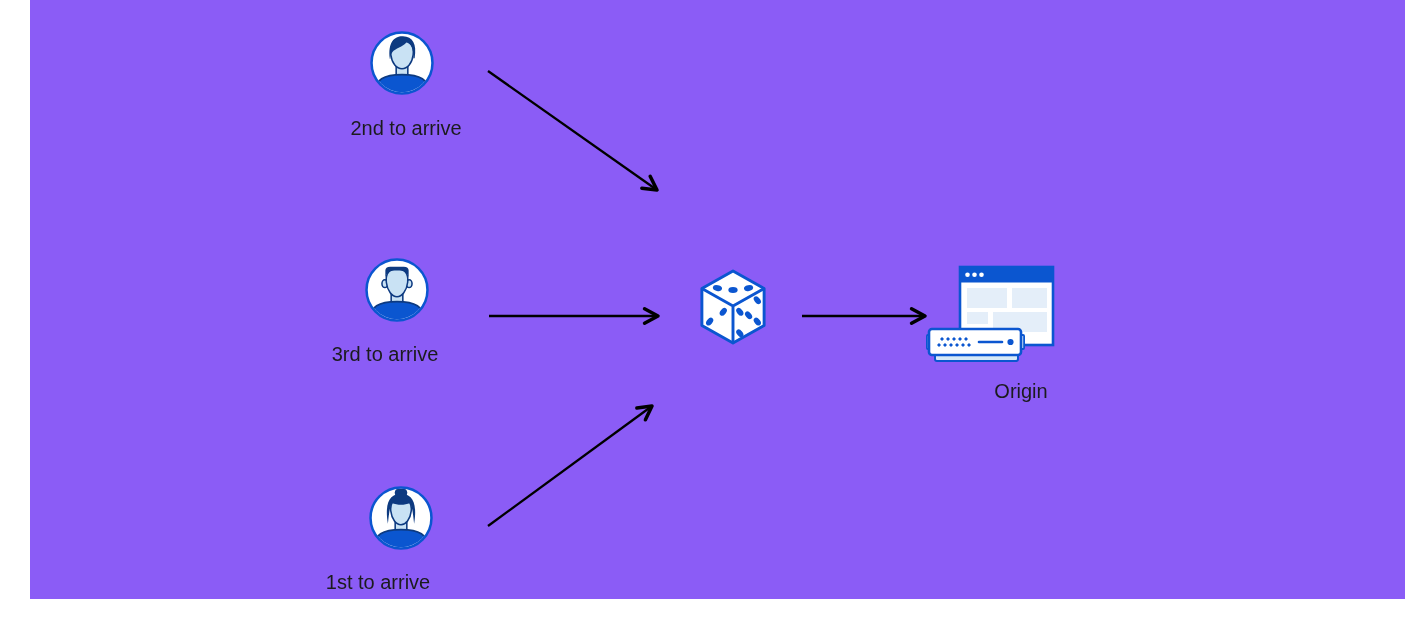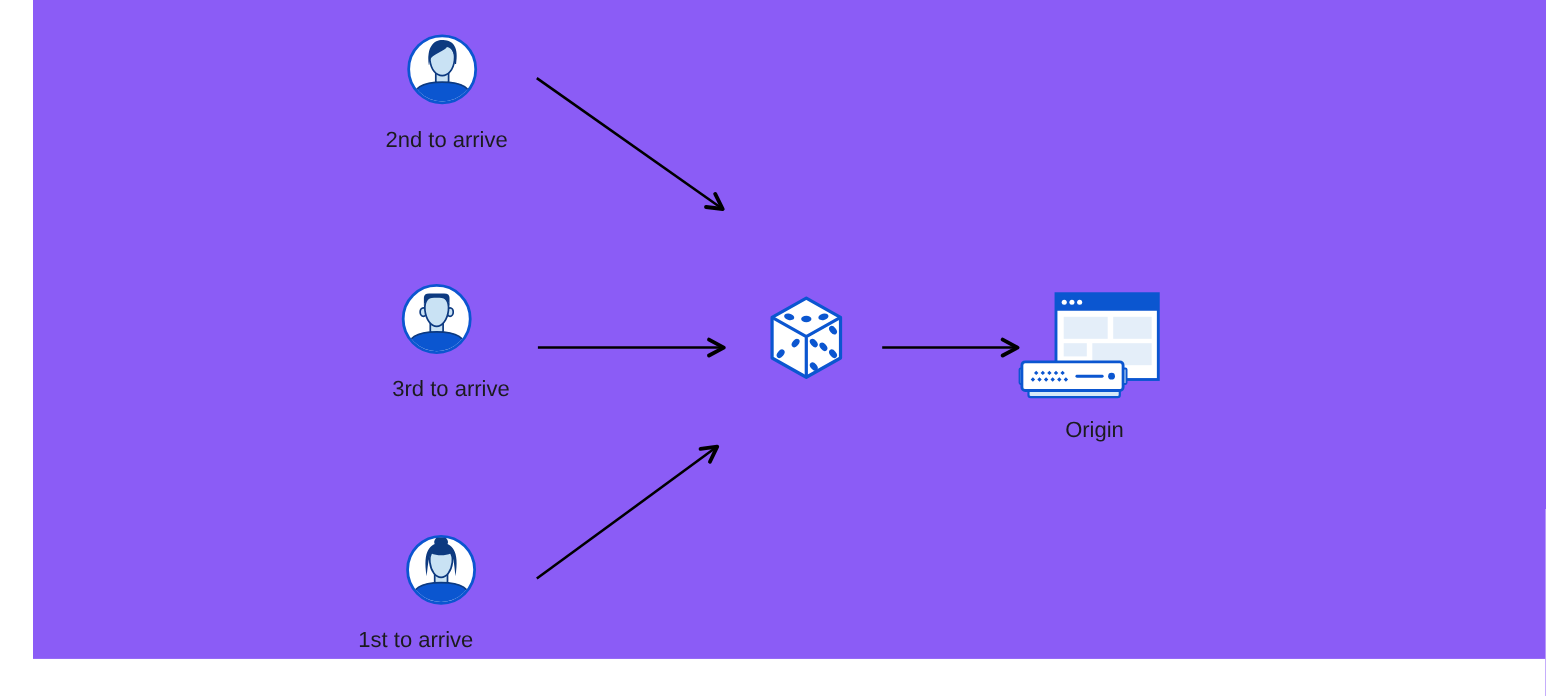--- a/index.html
+++ b/index.html
@@ -90,21 +90,21 @@
       <g clip-path="url(#clipA2)">
         <rect class="skin" x="28" y="28" width="12" height="19" rx="2"></rect>
         <path class="shirt" d="M4,68 C6,50 16,46 34,46 C52,46 62,50 64,68 Z"></path>
         <ellipse class="skin" cx="21.5" cy="27.5" rx="3" ry="4"></ellipse>
         <ellipse class="skin" cx="46.5" cy="27.5" rx="3" ry="4"></ellipse>
         <path class="skin" d="M34,12 C42,12 46,17 45,26 C44,35 39,41 34,41 C29,41 24,35 23,26 C22,17 26,12 34,12 Z"></path>
         <path class="hair" d="M22,22 L22,14 Q22,10 27,10 L41,10 Q46,10 46,14 L46,22 C45,15.5 41,14 34,14 C27,14 23,15.5 22,22 Z"></path>
       </g>
     </svg>
   </div>
-  <div class="node-label" style="left:380px;top:342px;">3rd to arrive</div>
+  <div class="node-label" style="left:355px;top:342px;">3rd to arrive</div>
 
   <div class="abs" style="left:338px;top:485px;">
     <svg width="66" height="66" viewBox="0 0 68 68">
       <defs>
           <clipPath id="clipA3">
             <circle cx="34" cy="34" r="30.2"></circle>
           </clipPath>
         </defs>
       <circle class="ring" cx="34" cy="34" r="31.4"></circle>
       <g clip-path="url(#clipA3)">
@@ -158,15 +158,15 @@
         <rect class="srv-body" x="3" y="64" width="92" height="26" rx="3"></rect>
         <g class="srv-dot">
           <path d="M16,72 l2,2 l-2,2 l-2,-2 Z M22,72 l2,2 l-2,2 l-2,-2 Z M28,72 l2,2 l-2,2 l-2,-2 Z M34,72 l2,2 l-2,2 l-2,-2 Z M40,72 l2,2 l-2,2 l-2,-2 Z"></path>
           <path d="M13,78 l2,2 l-2,2 l-2,-2 Z M19,78 l2,2 l-2,2 l-2,-2 Z M25,78 l2,2 l-2,2 l-2,-2 Z M31,78 l2,2 l-2,2 l-2,-2 Z M37,78 l2,2 l-2,2 l-2,-2 Z M43,78 l2,2 l-2,2 l-2,-2 Z"></path>
         </g>
         <path class="srv-line" d="M53,77 H76"></path>
         <circle class="srv-dot" cx="84.5" cy="77" r="3.1"></circle>
       </g>
     </svg>
   </div>
-  <div class="node-label" style="left:965px;top:379px;">Origin</div>
+  <div class="node-label" style="left:991px;top:379px;">Origin</div>
 
 </div>
 
 </body></html>

